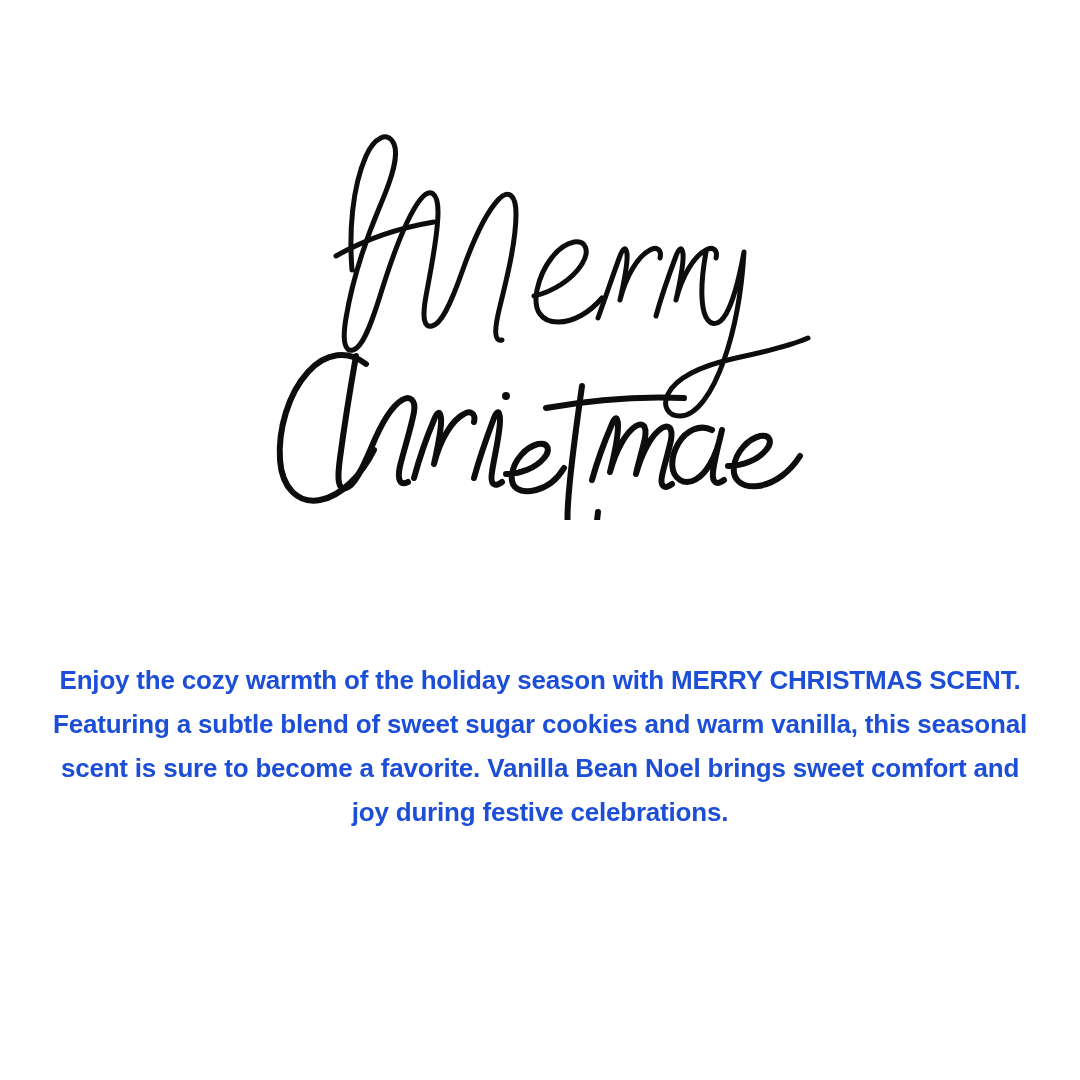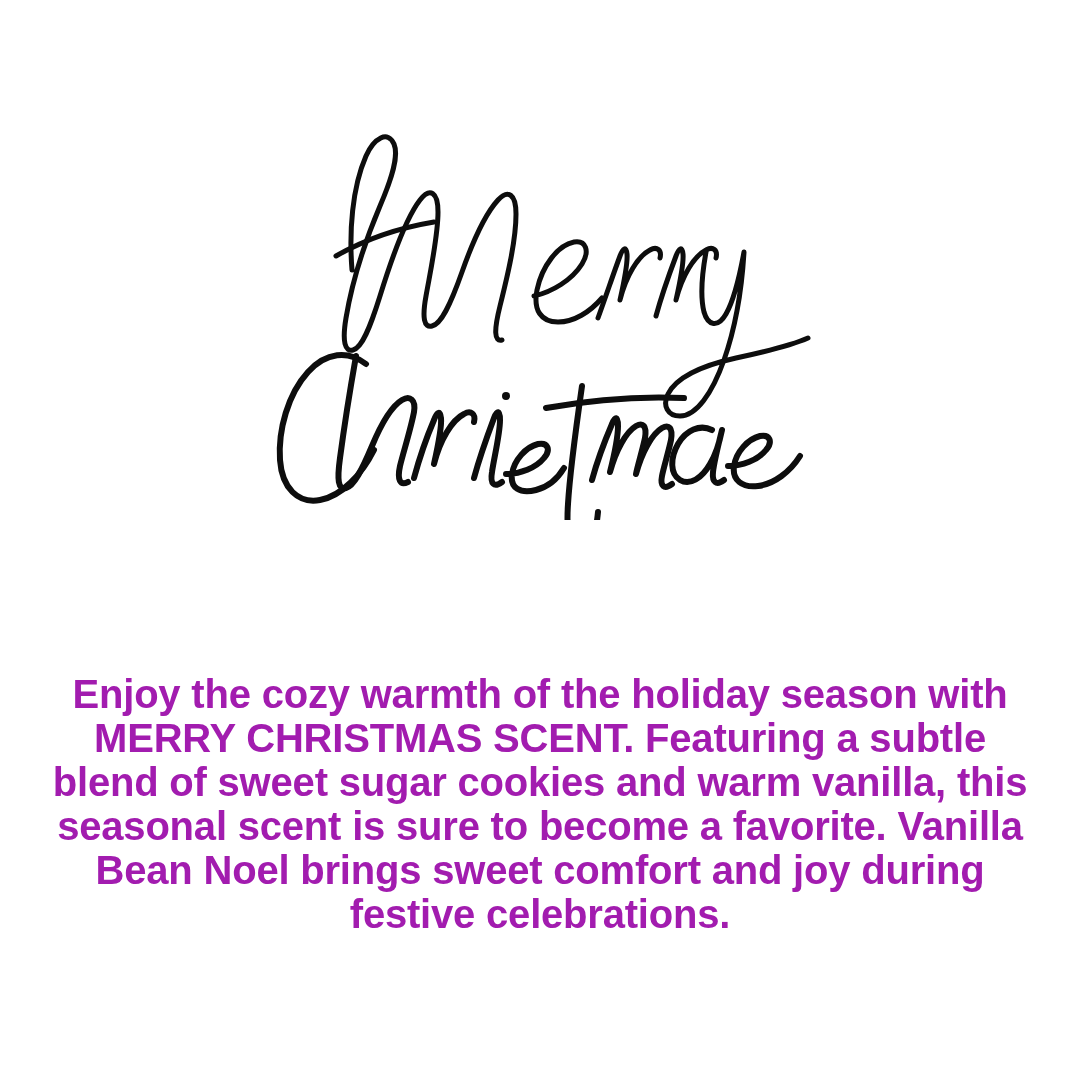--- a/index.html
+++ b/index.html
@@ -61,24 +61,24 @@
   
   .body-copy {
     position: absolute;
     top: 632px;
     left: 50%;
     transform: translateX(-50%);
     width: 980px;
     text-align: center;
     font-family: "Liberation Sans", sans-serif;
     font-weight: bold;
-    font-size: 40px;
+    font-size: 26px;
     line-height: 44px;
     letter-spacing: -0.2px;
-    color: #a21caf;
+    color: #1d4ed8;
   }
 </style>
 </head>
 <body>
 
 <div class="card">
 
   <div class="heading">
     <span class="sr-text">Merry</span>
     <span class="sr-text">Christmas</span>

